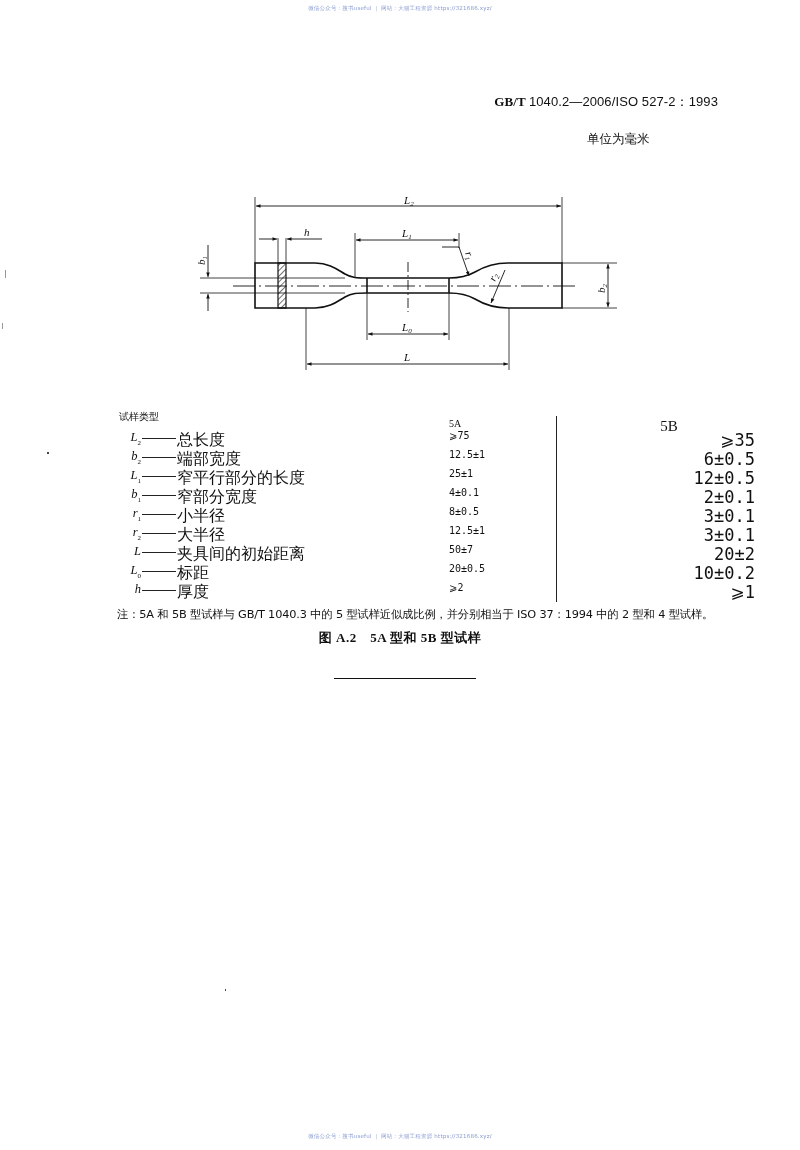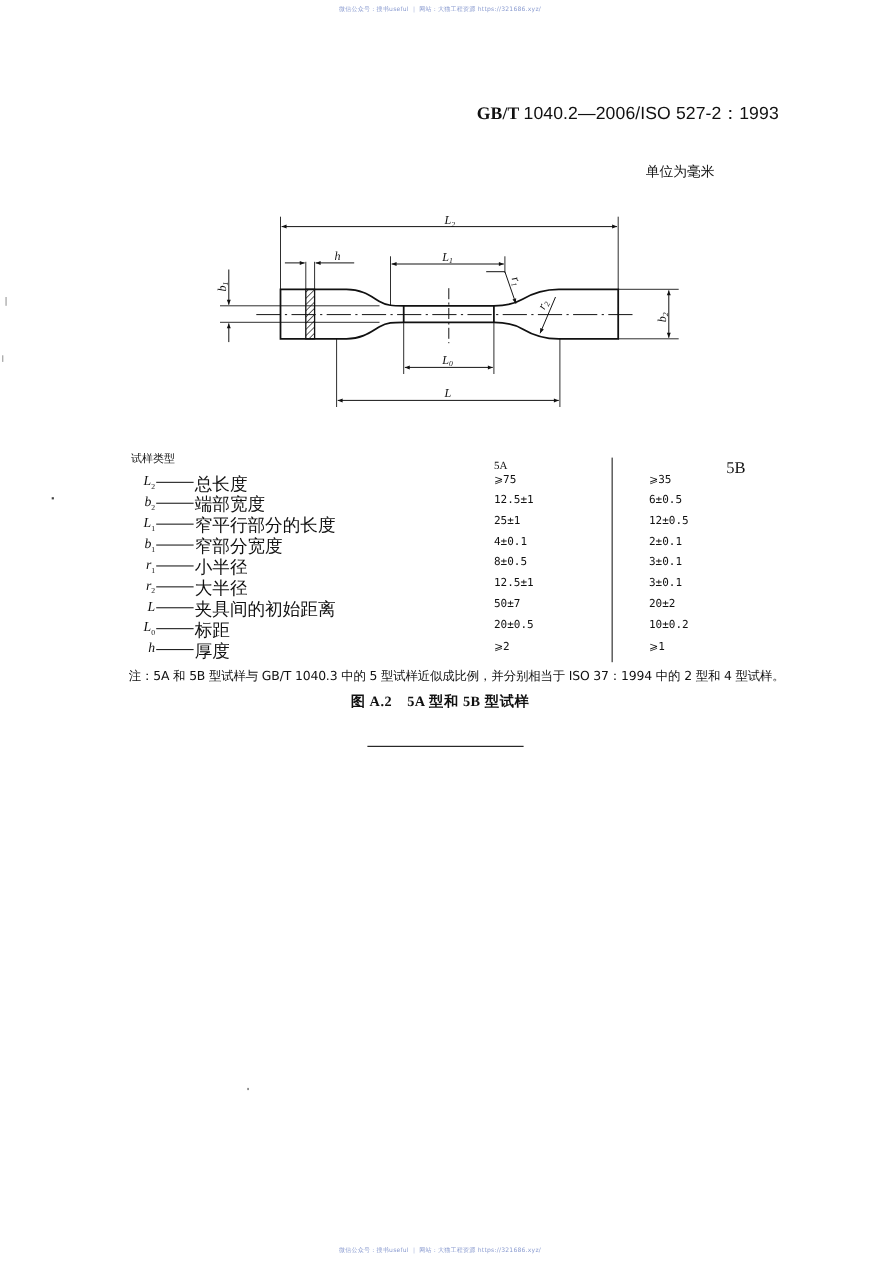--- a/index.html
+++ b/index.html
@@ -3,41 +3,41 @@
 <meta charset="utf-8">
 <style>
   html, body { margin: 0; padding: 0; background: #ffffff; }
   body { width: 800px; height: 1150px; position: relative; overflow: hidden;
          font-family: "DejaVu Serif", "Liberation Serif", serif; color: #111; }
   .watermark { position: absolute; left: 0; width: 800px; text-align: center;
                font-size: 5.5px; color: #8a9bd0; letter-spacing: 0.2px;
                font-family: "DejaVu Sans", sans-serif; }
   .wm-top { top: 5px; }
   .wm-bottom { top: 1133px; }
-  .std-code { position: absolute; right: 92px; top: 93px; font-size: 16px; font-weight: bold;
+  .std-code { position: absolute; right: 82px; top: 93px; font-size: 13px; font-weight: bold;
               font-family: "Liberation Serif", serif; letter-spacing: 0.1px; }
   .std-code .light { font-weight: normal; font-family: "Liberation Sans", sans-serif; }
-  .unit-note { position: absolute; left: 587px; top: 148px; font-size: 12.5px;
+  .unit-note { position: absolute; left: 587px; top: 131px; font-size: 12.5px;
                font-family: "DejaVu Sans", sans-serif; }
   svg.figure { position: absolute; left: 0; top: 0; }
   .dim-label { font-family: "Liberation Serif", serif; font-style: italic; font-size: 11px; }
   .dim-sub { font-size: 7px; }
   .legend { position: absolute; left: 119px; top: 410px; width: 600px; }
   .legend-header { position: absolute; left: 0; top: 0; font-size: 10px;
                    font-family: "DejaVu Sans", sans-serif; }
   .row { position: absolute; left: 0; width: 600px; height: 18px; font-size: 12px; }
   .row .sym { position: absolute; left: 0; width: 22px; text-align: right;
               font-family: "Liberation Serif", serif; font-style: italic; font-size: 12.5px; }
   .row .sym sub { font-size: 7px; font-style: normal; }
   .row .dash { position: absolute; left: 23px; top: 8px; width: 34px; border-top: 1px solid #222; }
   .row .desc { position: absolute; left: 58px; font-family: "DejaVu Sans", sans-serif; font-size: 16px; }
   .row .v5a { position: absolute; left: 330px; width: 120px; text-align: left;
               font-family: "DejaVu Sans Mono", monospace; font-size: 10px; }
-  .row .v5b { position: absolute; left: 471px; width: 120px; text-align: left;
-              font-family: "DejaVu Sans Mono", monospace; font-size: 10px; }
+  .row .v5b { position: absolute; left: 516px; width: 120px; text-align: right;
+              font-family: "DejaVu Sans Mono", monospace; font-size: 17px; }
   .col-head-5a { position: absolute; left: 330px; top: 8px; width: 120px; text-align: left; font-size: 10px; font-family: "Liberation Serif", serif; }
   .col-head-5b { position: absolute; left: 490px; top: 8px; width: 120px; text-align: center; font-size: 15px; font-family: "Liberation Serif", serif; }
   .col-divider { position: absolute; left: 437px; top: 6px; width: 1px; height: 186px; background: #222; }
   .note { position: absolute; left: 117px; top: 607px; font-size: 11.3px;
           font-family: "DejaVu Sans", sans-serif; white-space: nowrap; letter-spacing: -0.15px; }
   .fig-caption { position: absolute; left: 0; width: 800px; top: 629px; text-align: center;
                  font-size: 13px; font-weight: bold; font-family: Liberation Serif, serif; letter-spacing: 0.5px; }
   .end-rule { position: absolute; left: 334px; top: 678px; width: 142px; height: 0; border-top: 1.5px solid #111; }
   .speck { position: absolute; width: 2px; height: 2px; background: #444; }
 </style>

